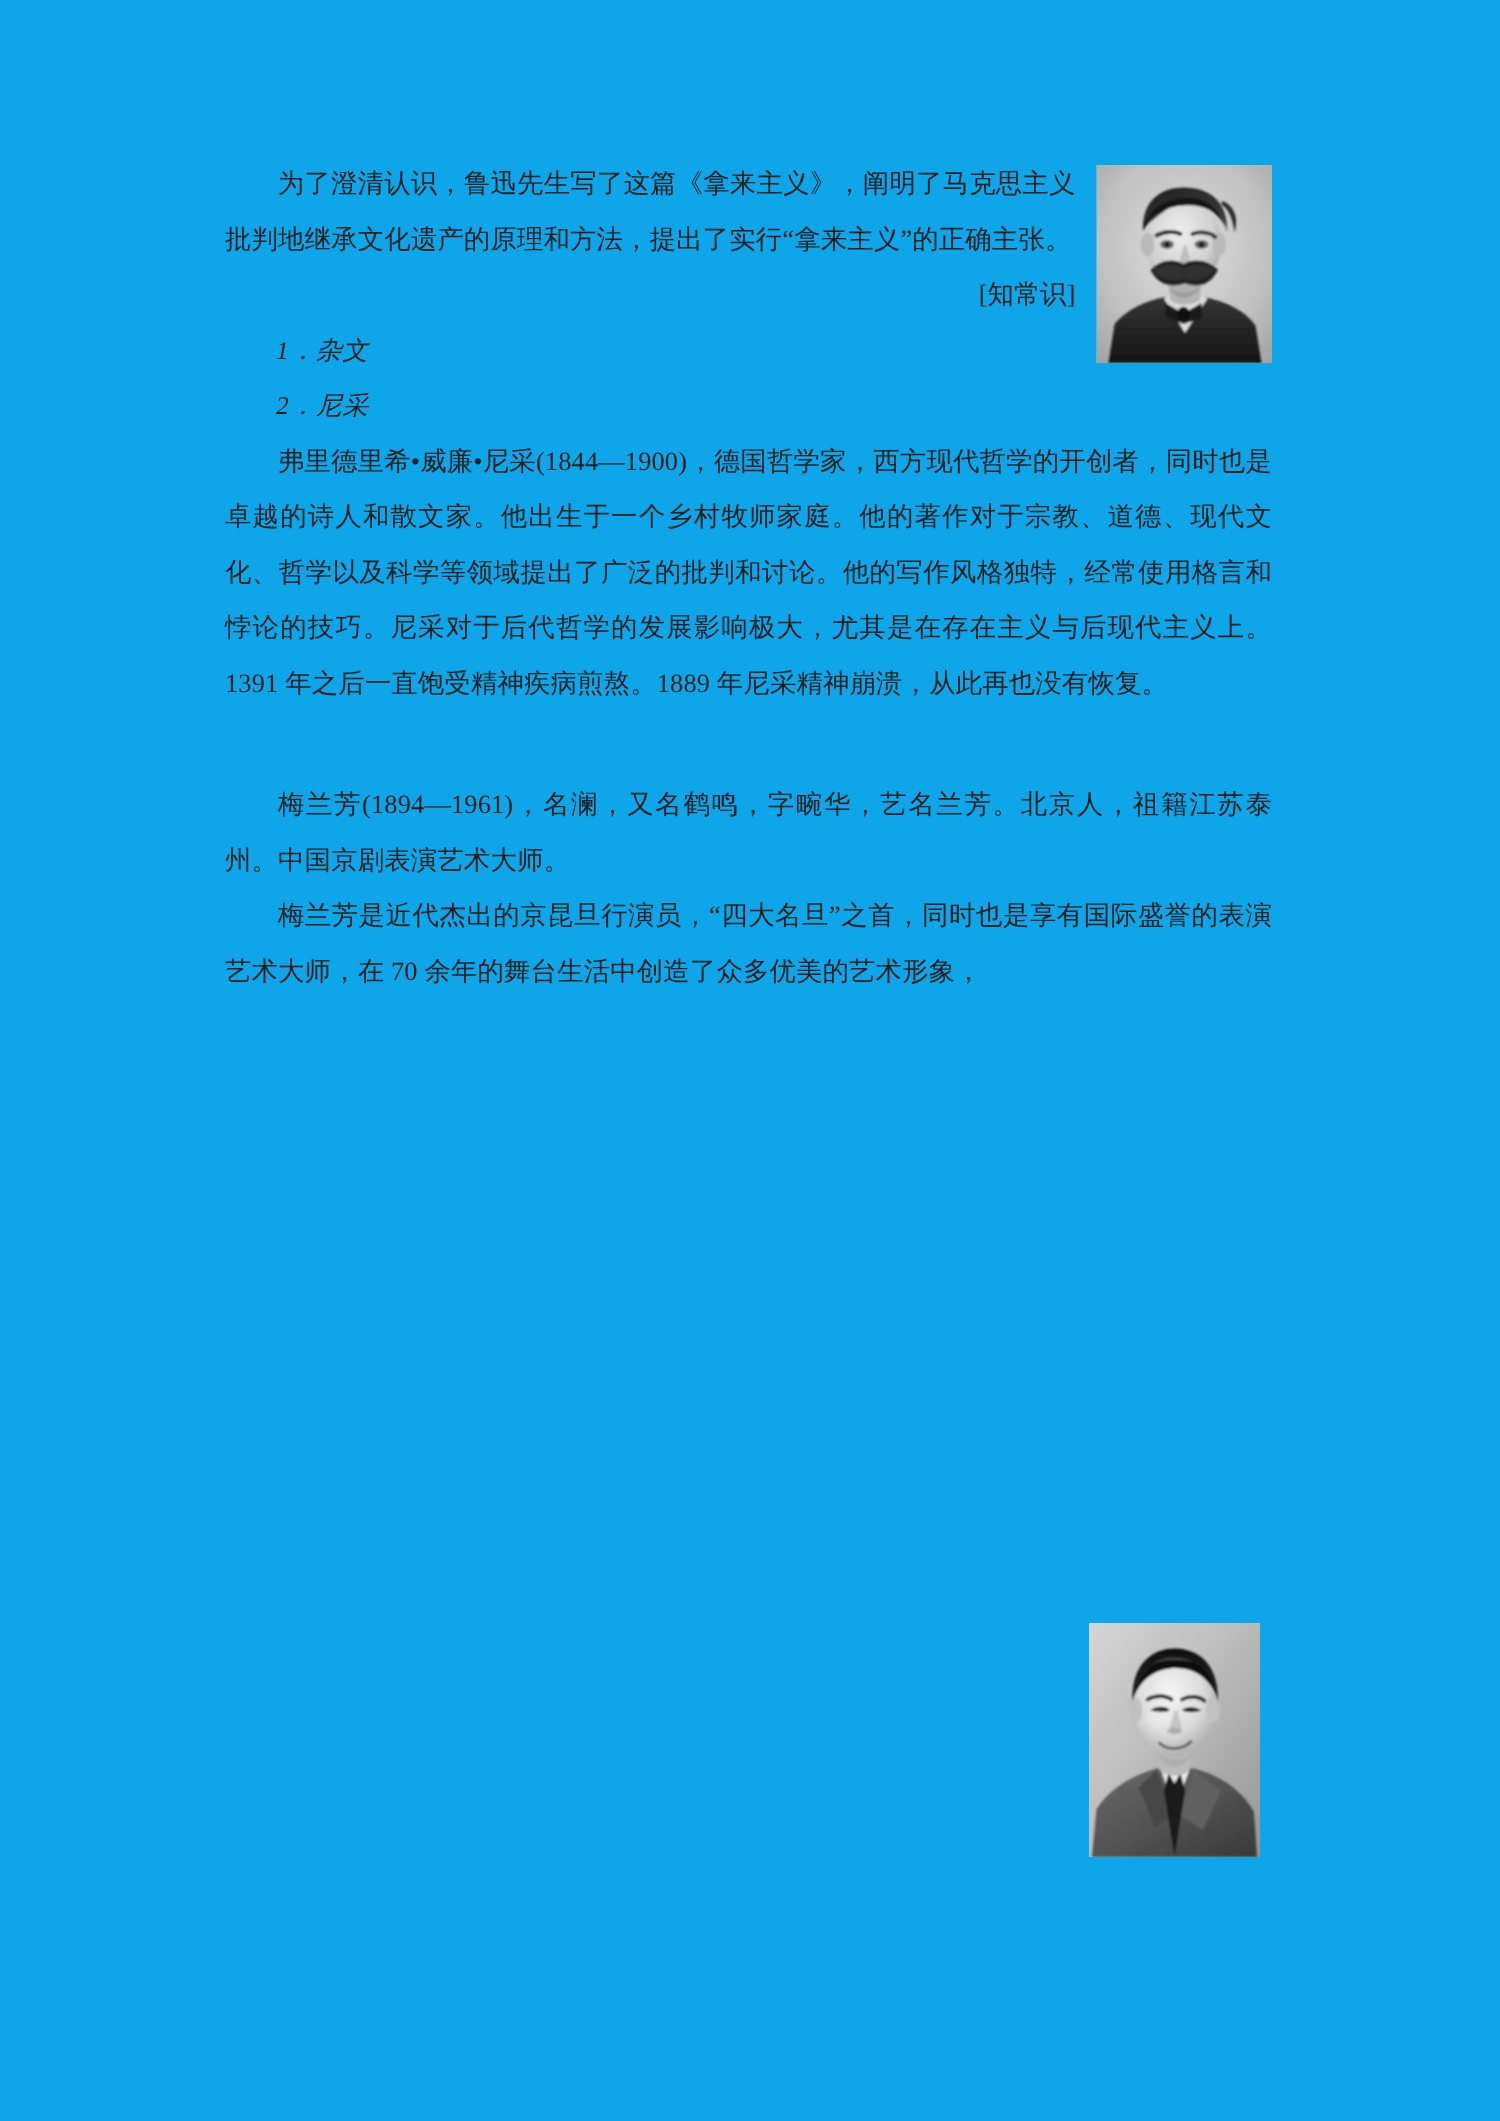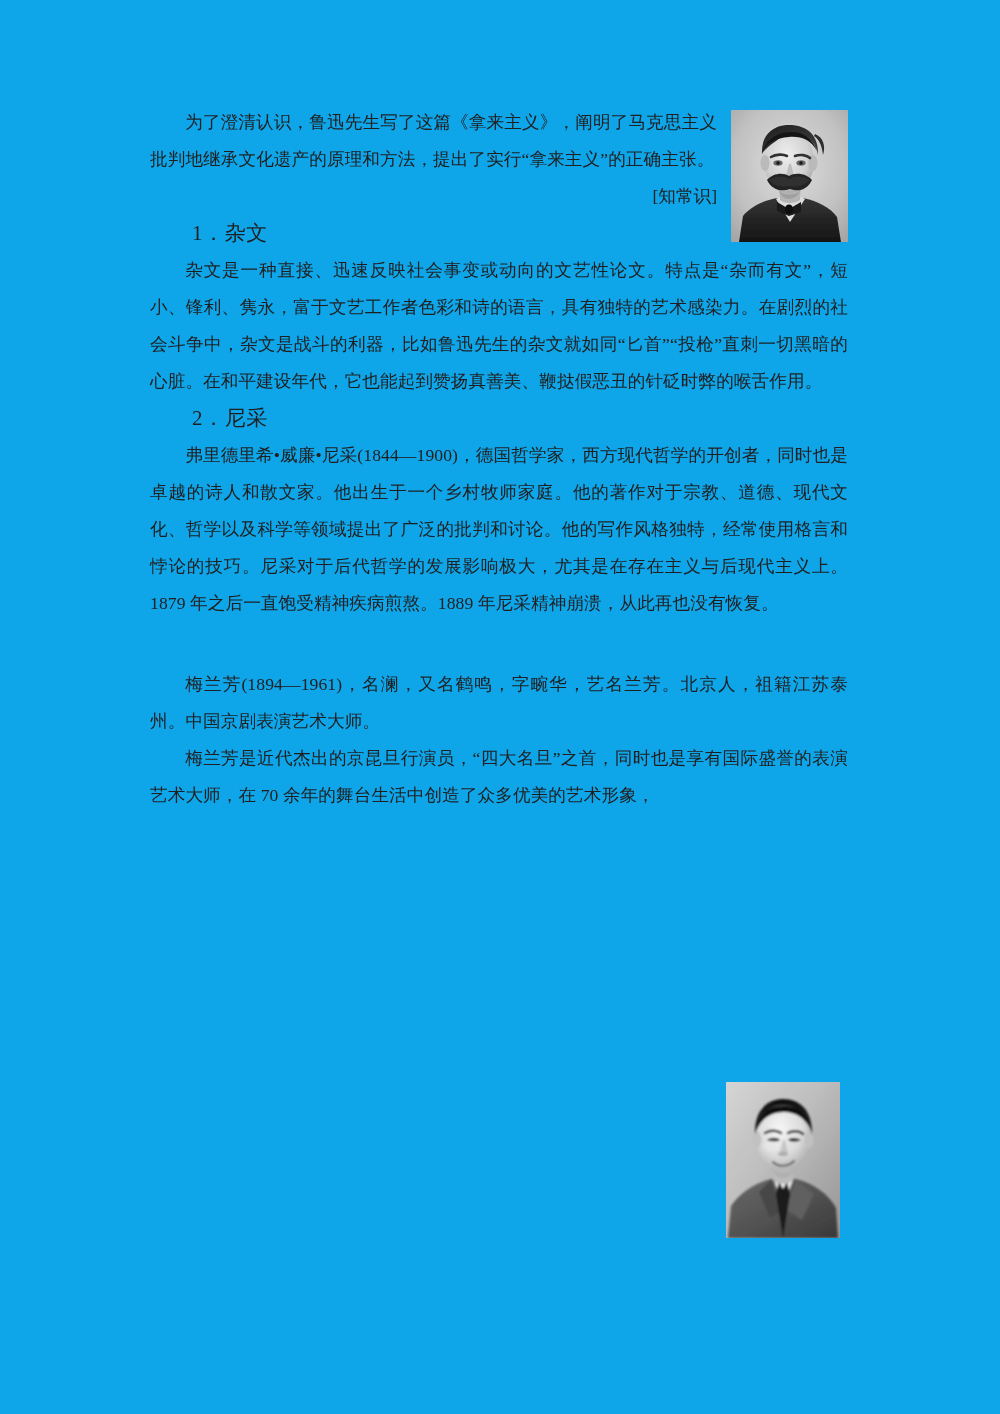--- a/index.html
+++ b/index.html
@@ -48,25 +48,26 @@
   .heading-center {
     margin: 0;
     font-size: 17.6px;
     line-height: 37px;
     text-align: right;
     color: #1f1f1f;
   }
 
   .section-title {
     margin: 0;
-    font-size: 21px;
+    font-size: 17px;
     line-height: 37px;
     text-indent: 2em;
     color: #1f1f1f;
     letter-spacing: 0.6px;
+    font-style: italic;
   }
   .spacer-gap   { height: 44px; }
 
   
   .float-photo {
     float: right;
     margin: 6px 0 2px 14px;
     shape-margin: 6px;
   }
 
@@ -168,24 +169,23 @@
           <rect width="117" height="132" fill="none"></rect>
         </svg>
       </div>
     </div>
 
     <p class="para indent">为了澄清认识，鲁迅先生写了这篇《拿来主义》，阐明了马克思主义批判地继承文化遗产的原理和方法，提出了实行“拿来主义”的正确主张。</p>
 
     <p class="heading-center">[知常识]</p>
 
     <p class="section-title">1．杂文</p>
-    <p class="para indent">杂文是一种直接、迅速反映社会事变或动向的文艺性论文。特点是“杂而有文”，短小、锋利、隽永，富于文艺工作者色彩和诗的语言，具有独特的艺术感染力。在剧烈的社会斗争中，杂文是战斗的利器，比如鲁迅先生的杂文就如同“匕首”“投枪”直刺一切黑暗的心脏。在和平建设年代，它也能起到赞扬真善美、鞭挞假恶丑的针砭时弊的喉舌作用。</p>
 
     <p class="section-title">2．尼采</p>
-    <p class="para indent">弗里德里希•威廉•尼采(1844—1900)，德国哲学家，西方现代哲学的开创者，同时也是卓越的诗人和散文家。他出生于一个乡村牧师家庭。他的著作对于宗教、道德、现代文化、哲学以及科学等领域提出了广泛的批判和讨论。他的写作风格独特，经常使用格言和悖论的技巧。尼采对于后代哲学的发展影响极大，尤其是在存在主义与后现代主义上。1879 年之后一直饱受精神疾病煎熬。1889 年尼采精神崩溃，从此再也没有恢复。</p>
+    <p class="para indent">弗里德里希•威廉•尼采(1844—1900)，德国哲学家，西方现代哲学的开创者，同时也是卓越的诗人和散文家。他出生于一个乡村牧师家庭。他的著作对于宗教、道德、现代文化、哲学以及科学等领域提出了广泛的批判和讨论。他的写作风格独特，经常使用格言和悖论的技巧。尼采对于后代哲学的发展影响极大，尤其是在存在主义与后现代主义上。1391 年之后一直饱受精神疾病煎熬。1889 年尼采精神崩溃，从此再也没有恢复。</p>
 
 
     <div class="spacer-gap"></div>
 
     <p class="para indent">梅兰芳(1894—1961)，名澜，又名鹤鸣，字畹华，艺名兰芳。北京人，祖籍江苏泰州。中国京剧表演艺术大师。</p>
     <p class="para indent">梅兰芳是近代杰出的京昆旦行演员，“四大名旦”之首，同时也是享有国际盛誉的表演艺术大师，在 70 余年的舞台生活中创造了众多优美的艺术形象，</p>
 
   </div>
 
   <div class="photo photo-meilanfang">

